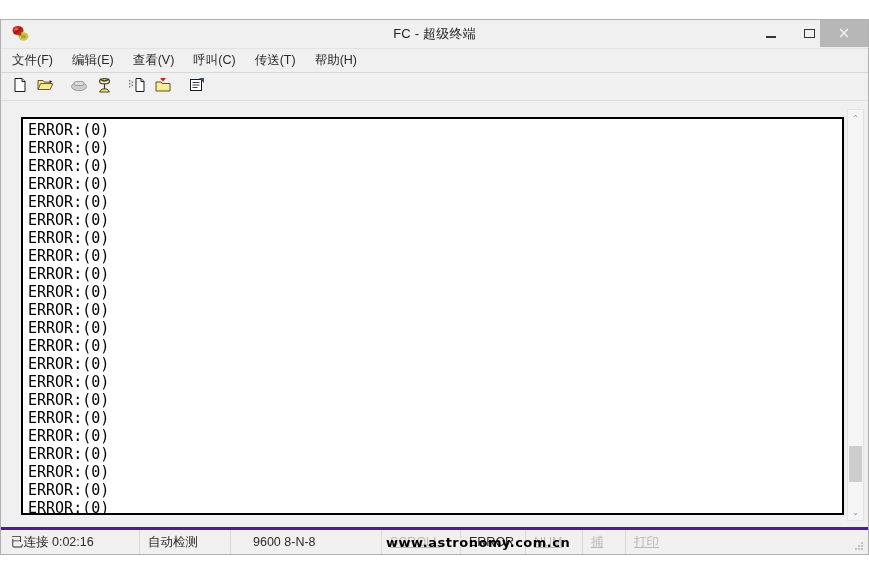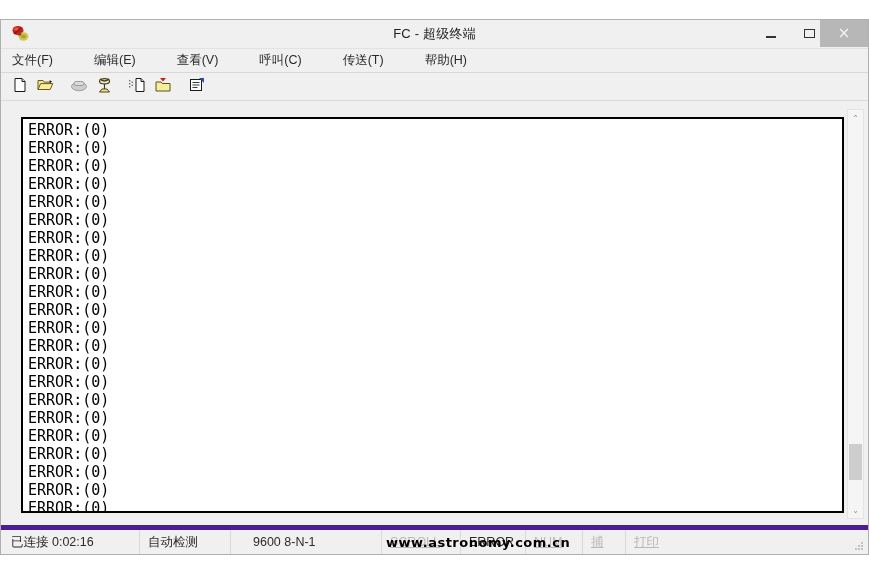--- a/index.html
+++ b/index.html
@@ -90,21 +90,20 @@
 
   
   #menubar {
     height: 23px;
     min-height: 23px;
     background: #f0f0f0;
     display: flex;
     align-items: center;
     padding-left: 11px;
     border-bottom: 1px solid #d8d8d8;
-    gap: 22px;
   }
   .menu-item {
     font-size: 12.5px;
     color: #2a2a2a;
     padding: 2px 9px 3px 0;
     margin-right: 10px;
     white-space: nowrap;
     user-select: none;
     line-height: 16px;
   }
@@ -219,21 +218,21 @@
     bottom: 22px;
     height: 36px;
     background: #cdcdcd;
   }
 
   
   #statusbar {
     height: 24px;
     min-height: 24px;
     background: #f0f0f0;
-    border-top: 5px solid #4c1d95;
+    border-top: 3px solid #4c1d95;
     display: flex;
     align-items: stretch;
     position: relative;
     padding-left: 6px;
   }
   .st-cell {
     display: flex;
     align-items: center;
     font-size: 12.5px;
     color: #2b2b2b;
@@ -449,21 +448,21 @@
       </div>
       <button class="sb-arrow">
         <span>⌄</span>
       </button>
     </div>
   </div>
 
   <div id="statusbar">
     <div class="st-cell first" id="st-conn">已连接 0:02:16</div>
     <div class="st-cell" id="st-detect">自动检测</div>
-    <div class="st-cell" id="st-rate">9600 8-N-1</div>
+    <div class="st-cell" id="st-rate">9600 8-N-8</div>
     <div class="st-cell dim" id="st-scroll">SCROLL</div>
     <div class="st-cell" id="st-caps">ERROR</div>
     <div class="st-cell dim" id="st-num">NUM</div>
     <div class="st-cell dim" id="st-cap">捕</div>
     <div class="st-cell dim nosep" id="st-print">打印</div>
 
     <div id="watermark">www.astronomy.com.cn</div>
 
     <div id="resize-grip">
       <span class="grip-dot" style="left:8px; top:2px;"></span>

